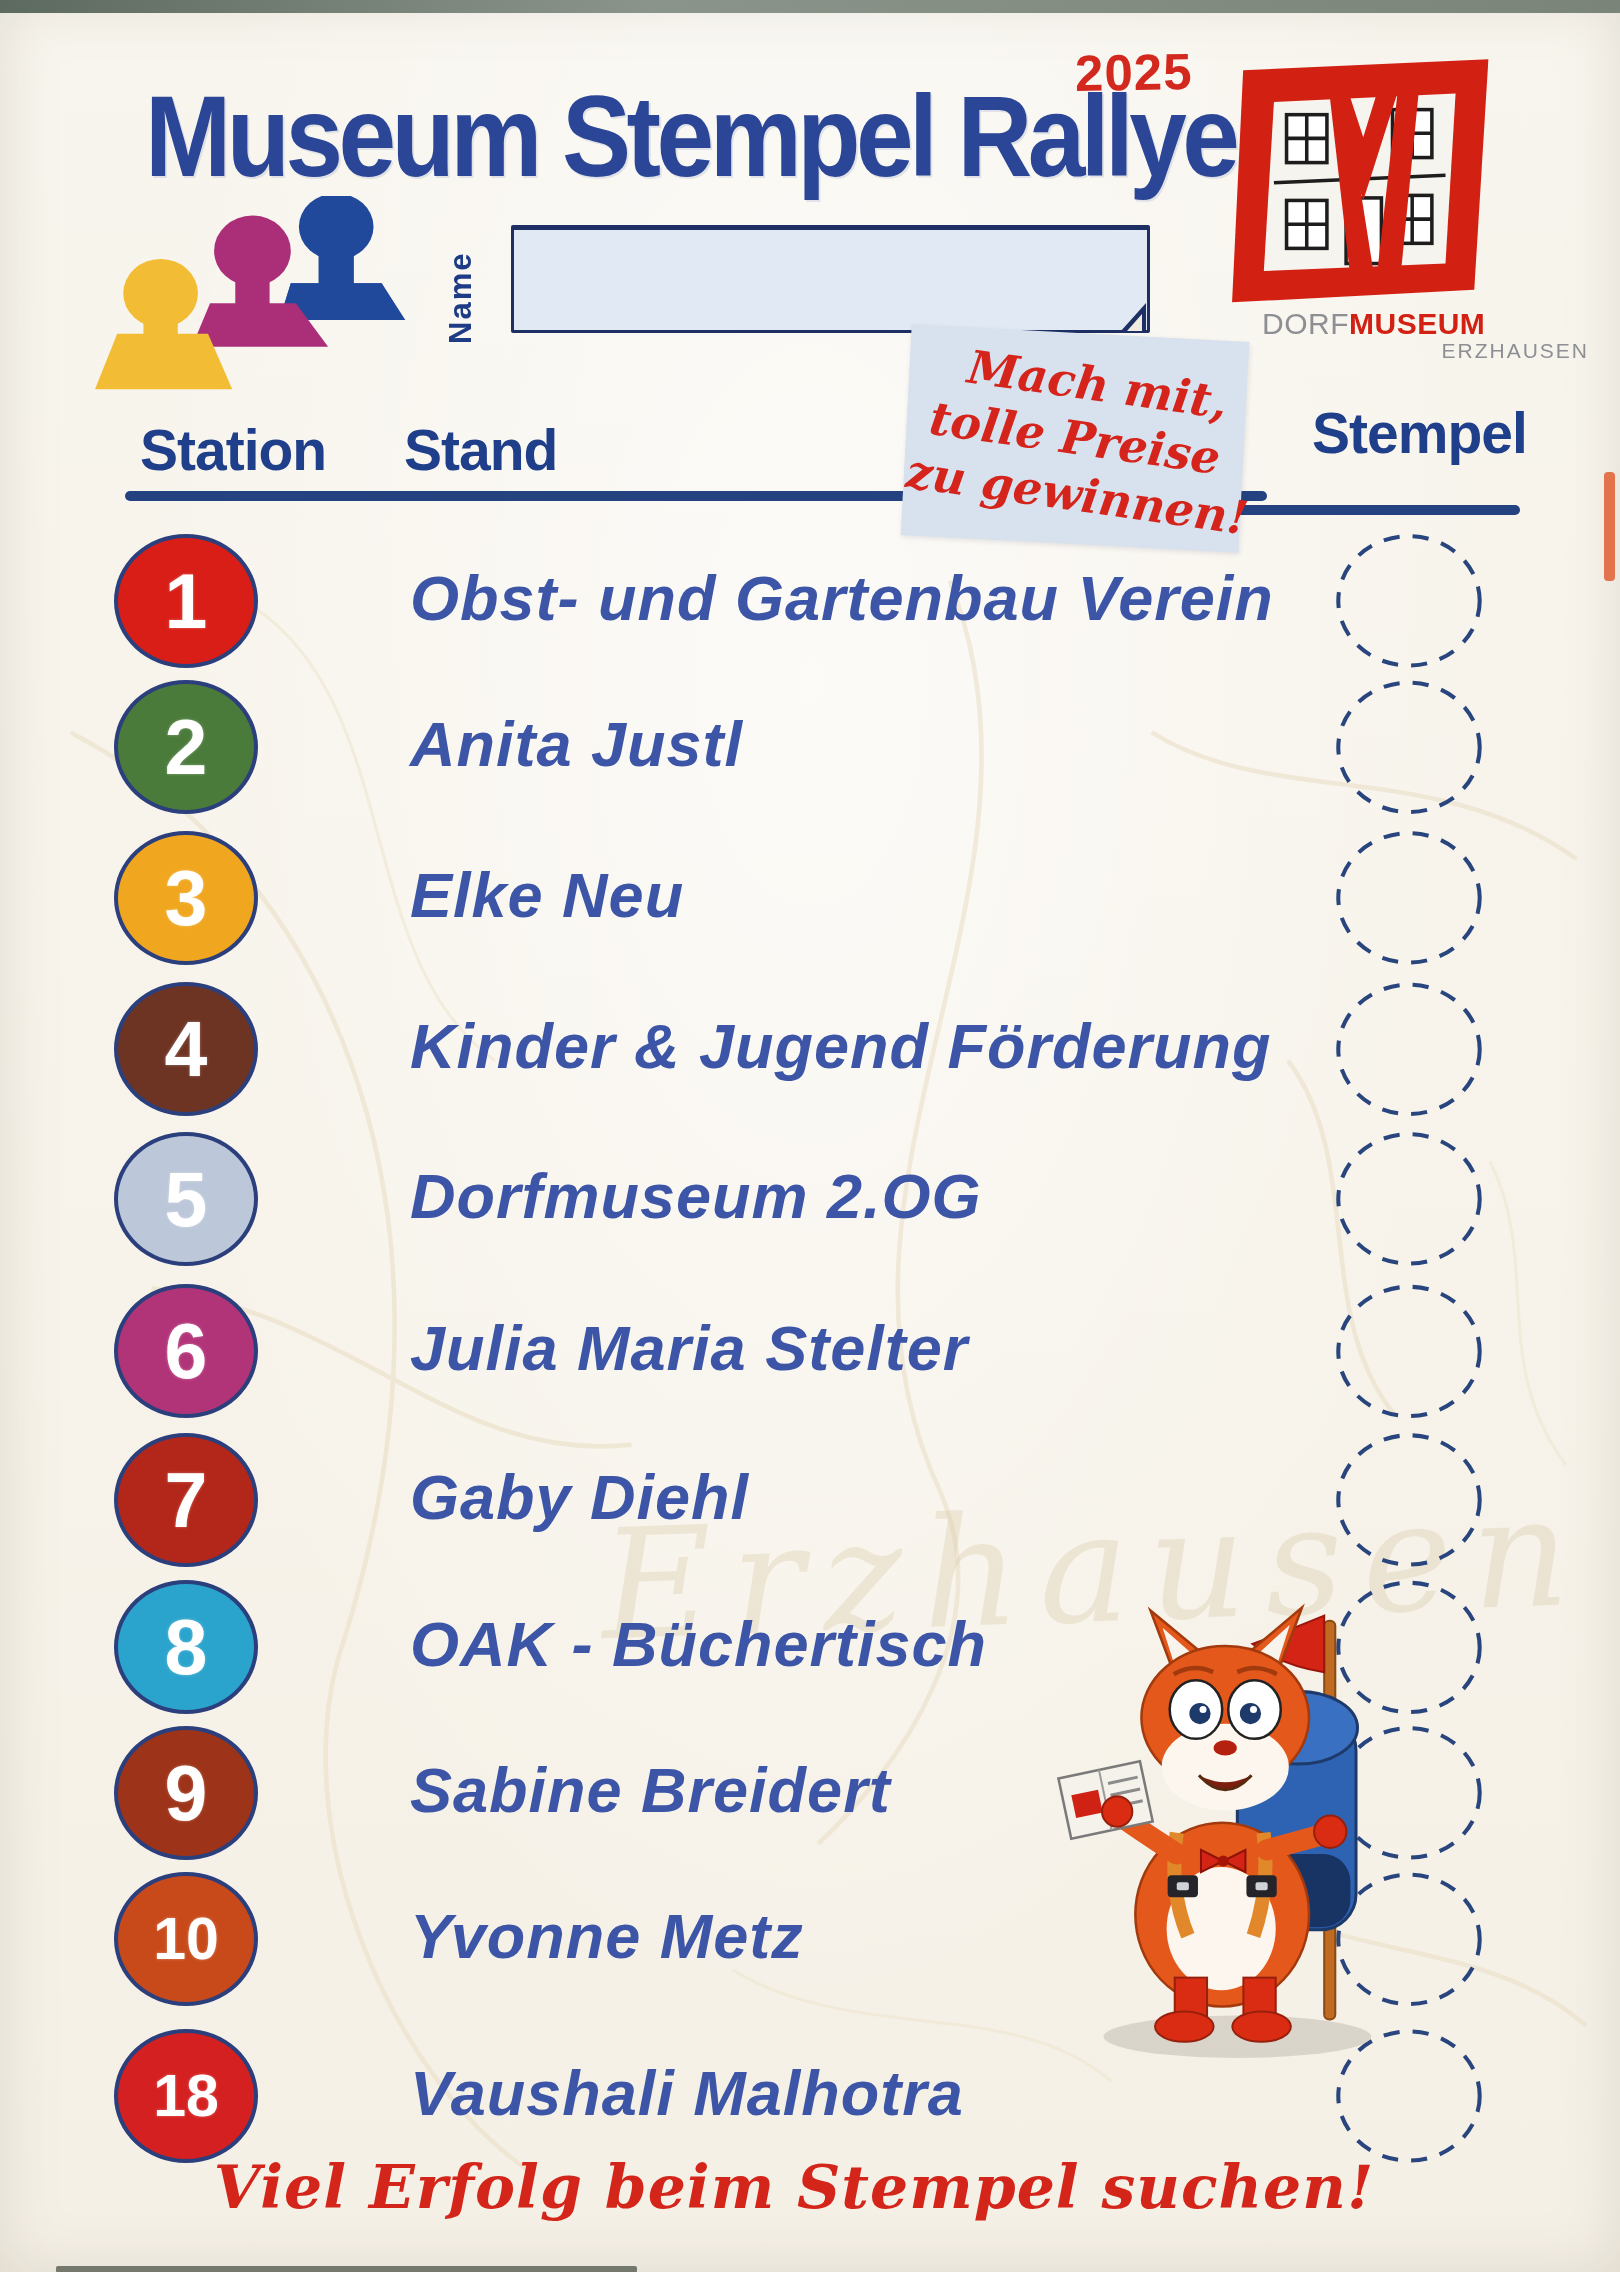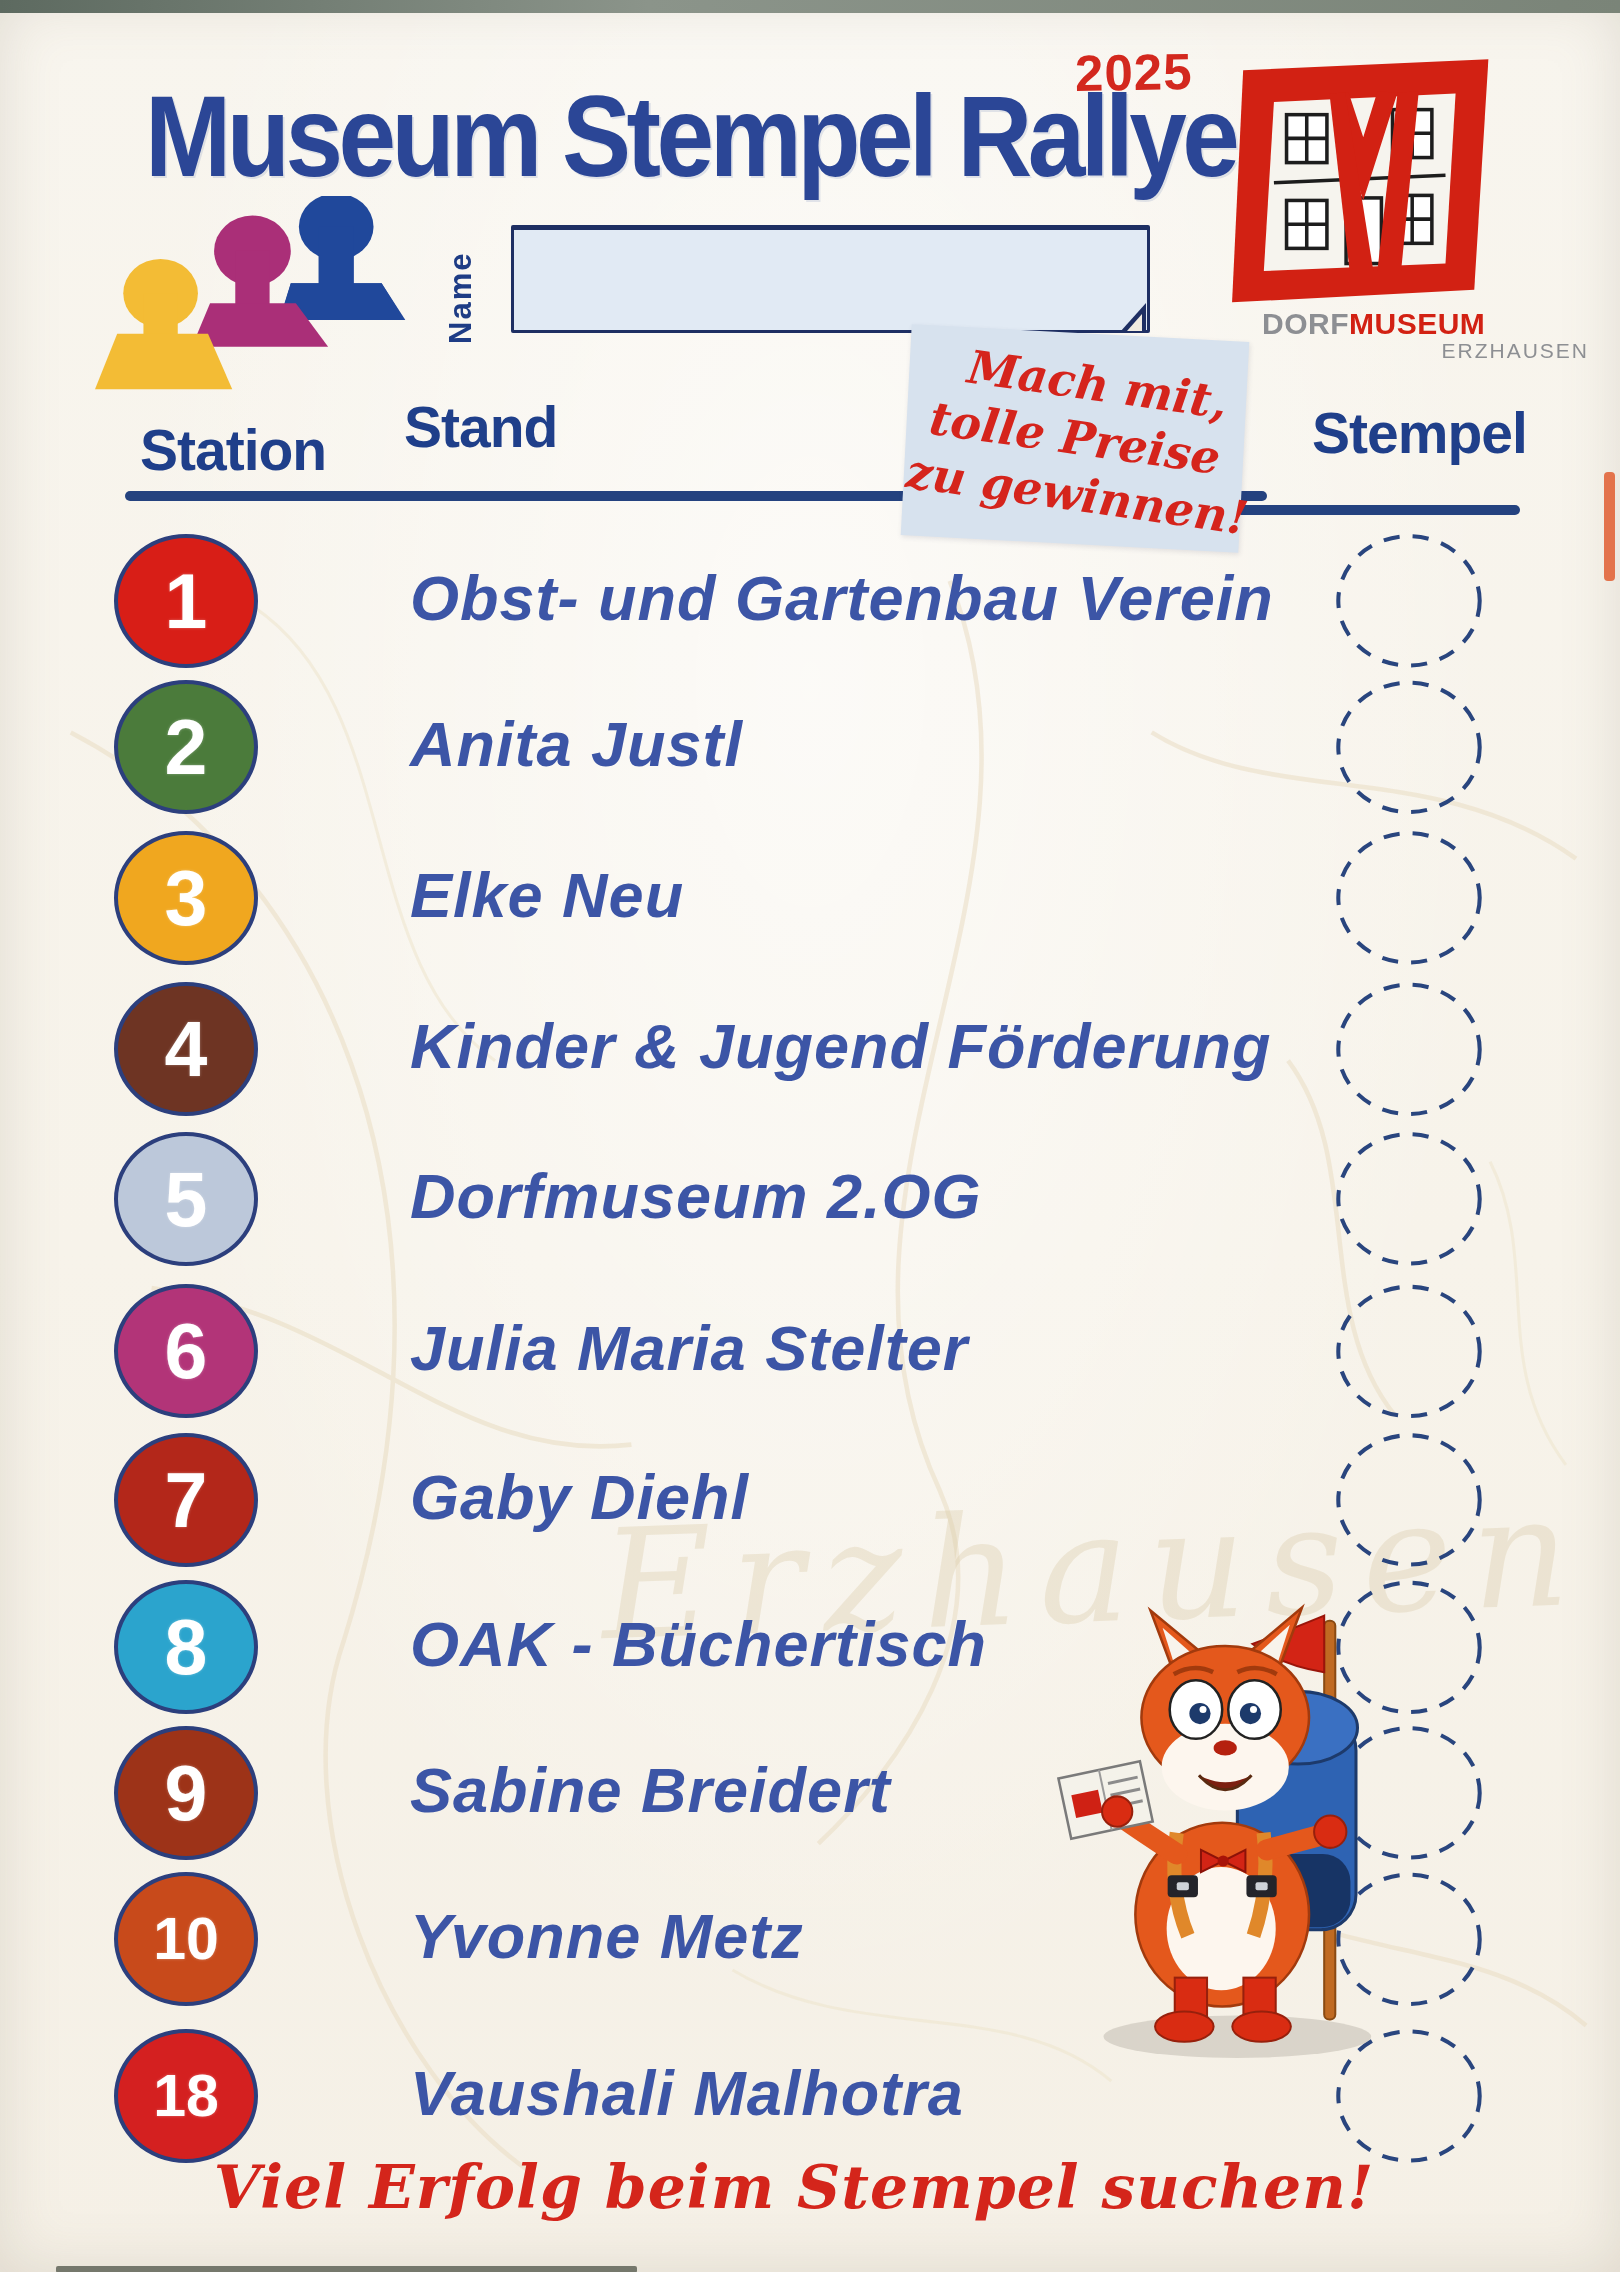--- a/index.html
+++ b/index.html
@@ -39,21 +39,21 @@
     position:absolute;left:1075px;top:43px;z-index:4;
     font-size:51px;font-weight:800;color:#d3281e;letter-spacing:1px;
     transform:rotate(-1deg);
   }
 
   .logo{position:absolute;left:1226px;top:49px;z-index:3;}
   .logo-word{
     position:absolute;left:1262px;top:307px;width:327px;z-index:3;
     font-size:30px;letter-spacing:0.5px;text-align:left;white-space:nowrap;
   }
-  .logo-word .gray{color:#8d8f93;font-weight:700;}
+  .logo-word .gray{color:#8d8f93;font-weight:400;}
   .logo-word .red{color:#d22113;font-weight:700;}
   .logo-city{
     position:absolute;left:1262px;top:339px;width:327px;z-index:3;
     font-size:21px;color:#8d8f93;letter-spacing:2px;text-align:right;
   }
 
   .stamps{position:absolute;left:95px;top:196px;z-index:3;}
 
   .name-label{
     position:absolute;left:443px;top:233px;height:111px;z-index:3;
@@ -213,21 +213,21 @@
 
   <div class="note">
     <div class="note-inner">
       <div class="note-line l1">Mach mit,</div>
       <div class="note-line l2">tolle Preise</div>
       <div class="note-line l3">zu gewinnen!</div>
     </div>
   </div>
 
   <div class="col-header" style="left:140px;top:417px;">Station</div>
-  <div class="col-header" style="left:404px;top:394px;">Stand</div>
+  <div class="col-header" style="left:404px;top:417px;">Stand</div>
   <div class="col-header" style="left:1312px;top:400px;">Stempel</div>
   <div class="rule" style="left:125px;top:491px;width:1142px;"></div>
   <div class="rule" style="left:1236px;top:505px;width:284px;"></div>
 
   <div class="row" style="top:601px">
     <div class="circle" style="background: rgb(216, 30, 23);">
         <span>1</span>
       </div>
     <div class="stand">Obst- und Gartenbau Verein</div>
   </div>

